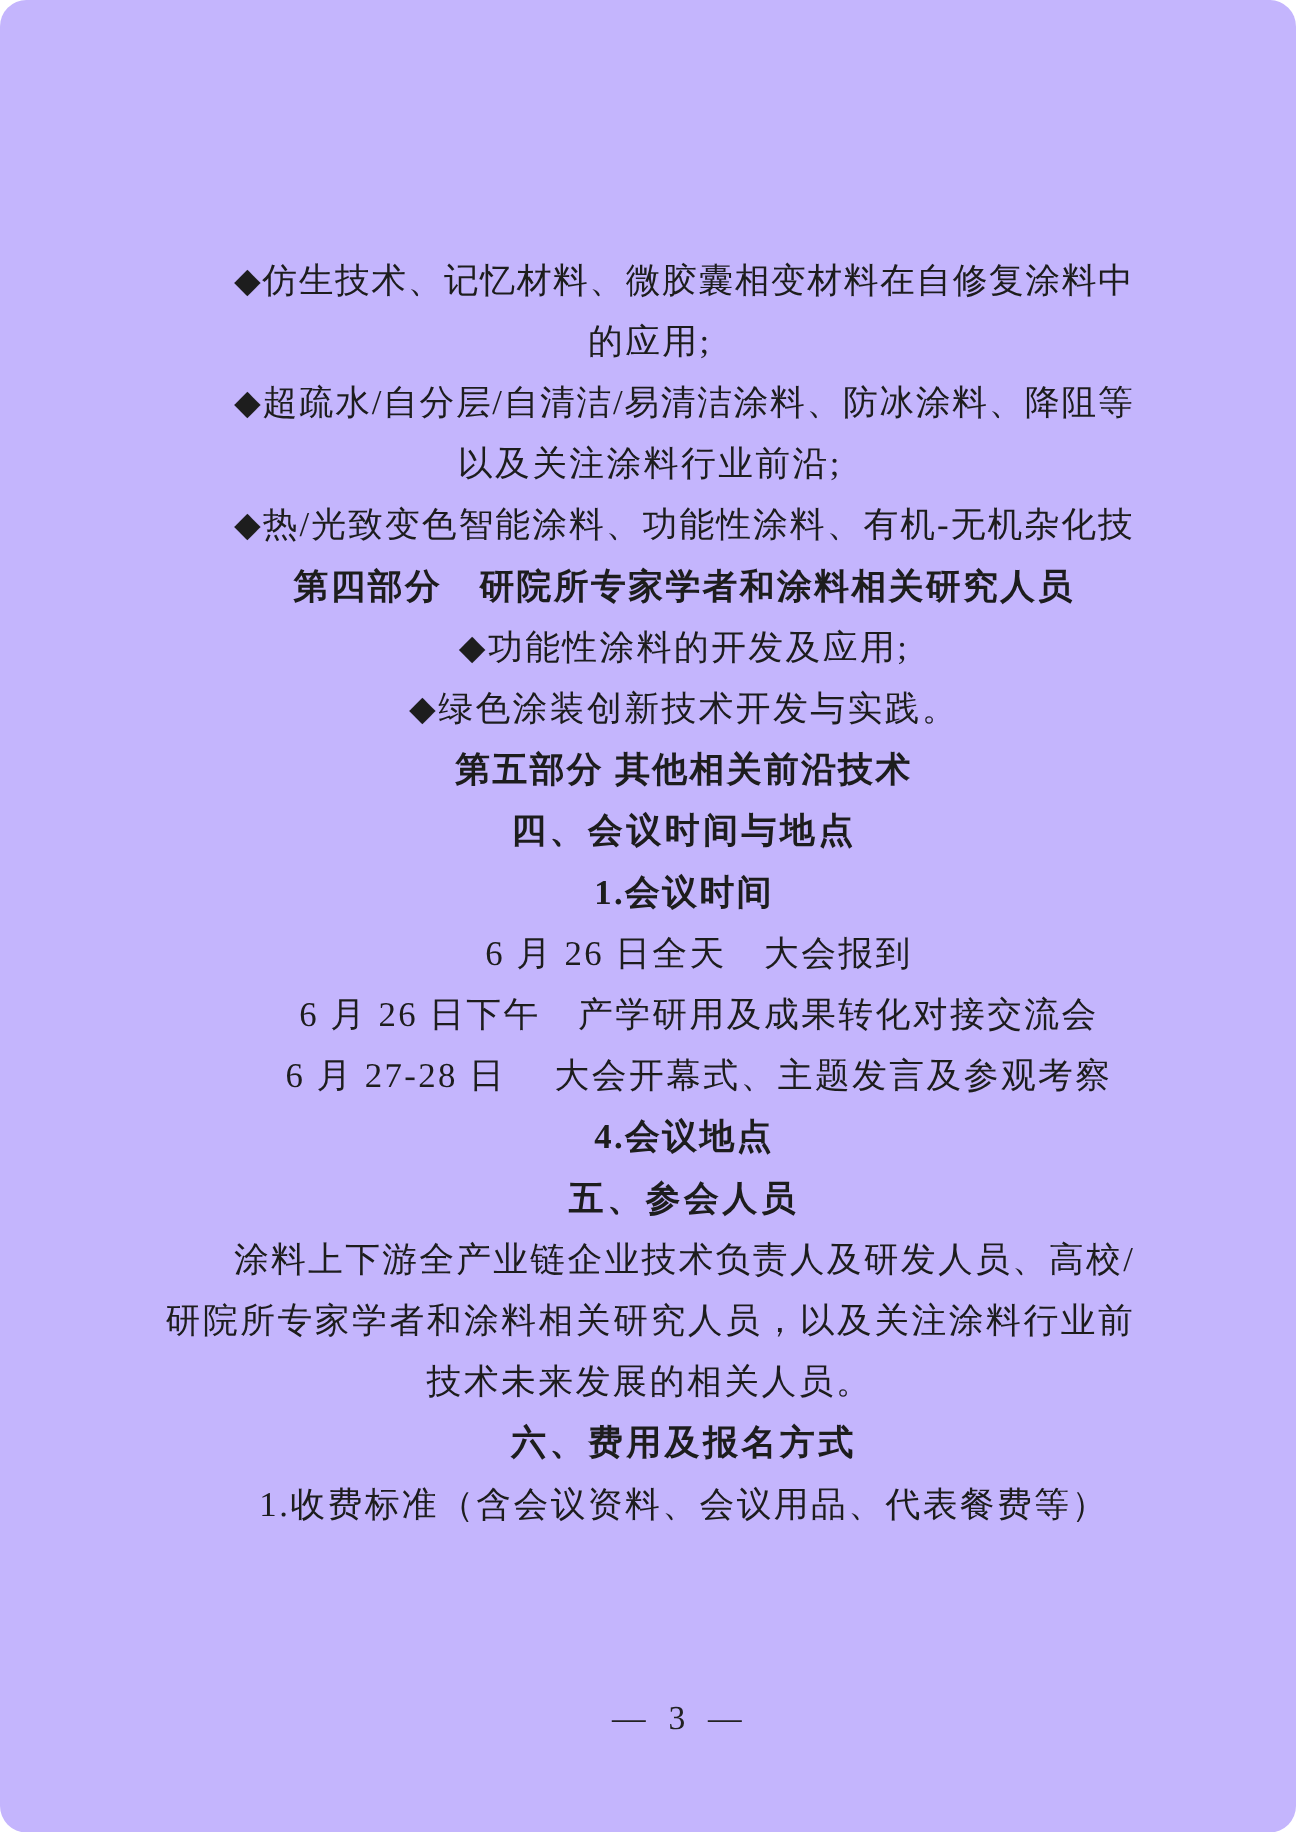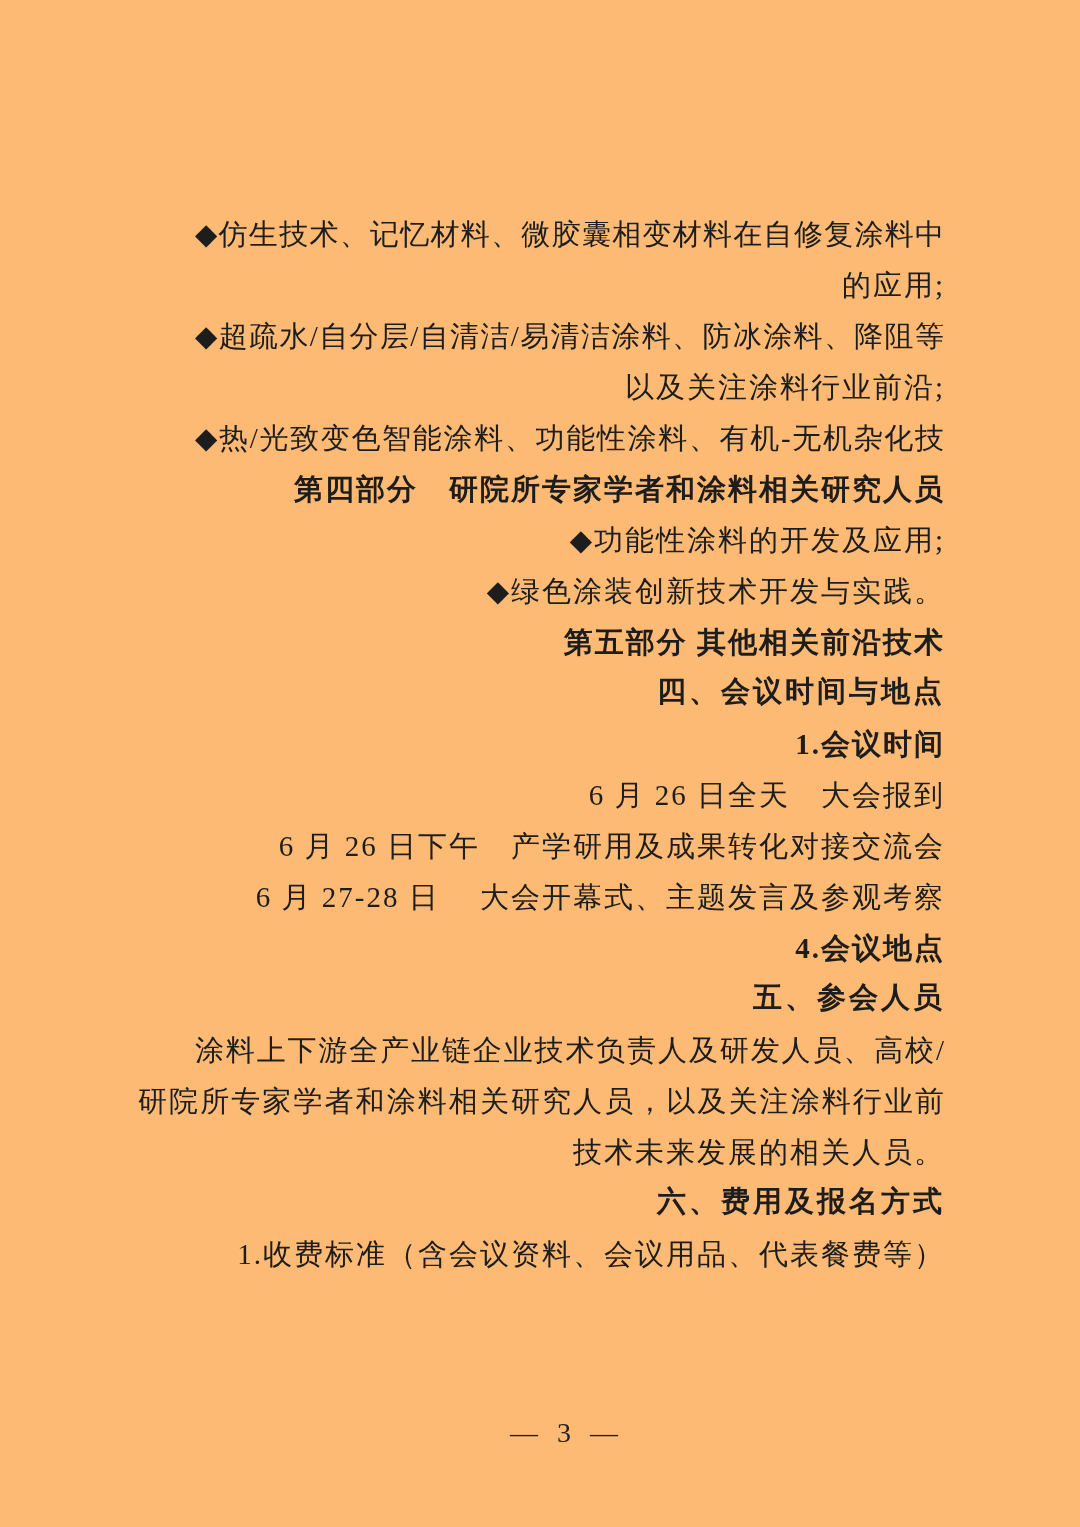--- a/index.html
+++ b/index.html
@@ -4,57 +4,58 @@
 <style>
   html, body {
     margin: 0;
     padding: 0;
     background: #ffffff;
   }
   .page {
     position: relative;
     width: 1080px;
     height: 1527px;
-    background: #fdba74;
+    background: #c4b5fd;
     color: #1d1d1d;
     font-family: "Liberation Serif", "DejaVu Serif", serif;
     overflow: hidden;
+    border-radius: 22px;
   }
   .doc-body {
     position: absolute;
     left: 138px;
     top: 209px;
     width: 807px;
   }
   .ln {
     display: block;
     height: 51px;
     line-height: 51px;
     font-size: 29px;
     letter-spacing: 2px;
     white-space: pre;
-    text-align: right;
+    text-align: center;
   }
   
   .stretch {
     white-space: normal;
     letter-spacing: 1px;
     text-align: justify;
     text-align-last: justify;
     overflow: hidden;
   }
   .indent2  { padding-left: 57px; }
   .indent25 { padding-left: 82px; }
   .indent3  { padding-left: 92px; }
   .stretch.indent2 { width: 750px; }
   .bold-serif {
     font-weight: 700;
   }
   .bold-sans {
-    font-family: Liberation Mono, monospace;
+    font-family: Liberation Serif, serif;
     font-weight: 700;
     letter-spacing: 3px;
   }
   .page-footer {
     position: absolute;
     top: 1413px;
     left: 50%;
     transform: translateX(calc(-50% + 27px));
     font-size: 28px;
     line-height: 40px;

